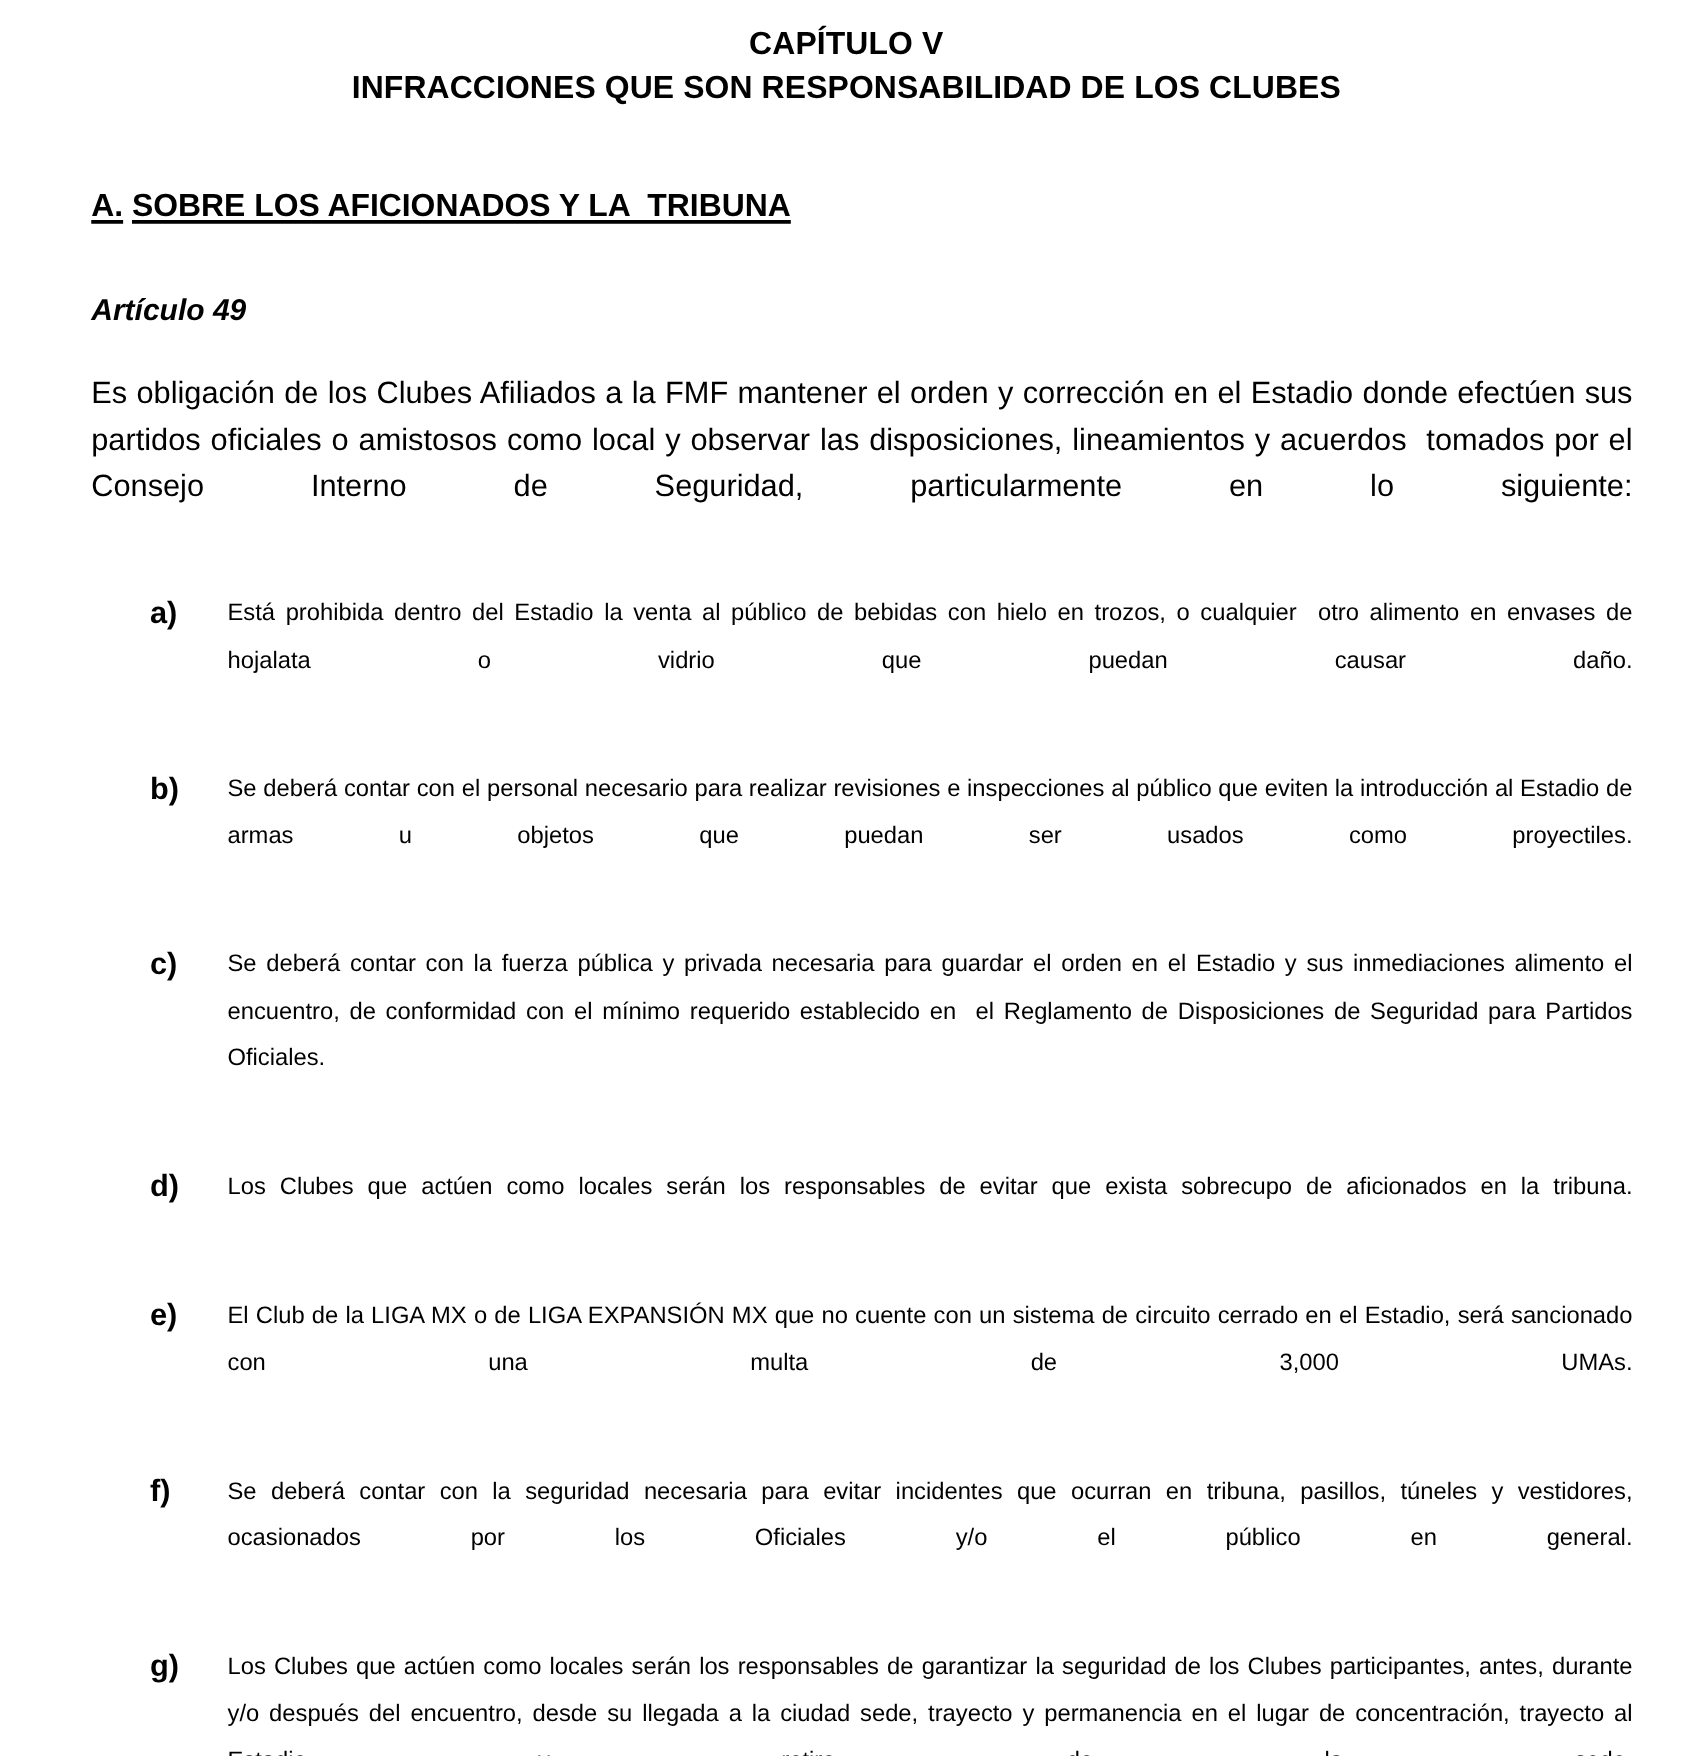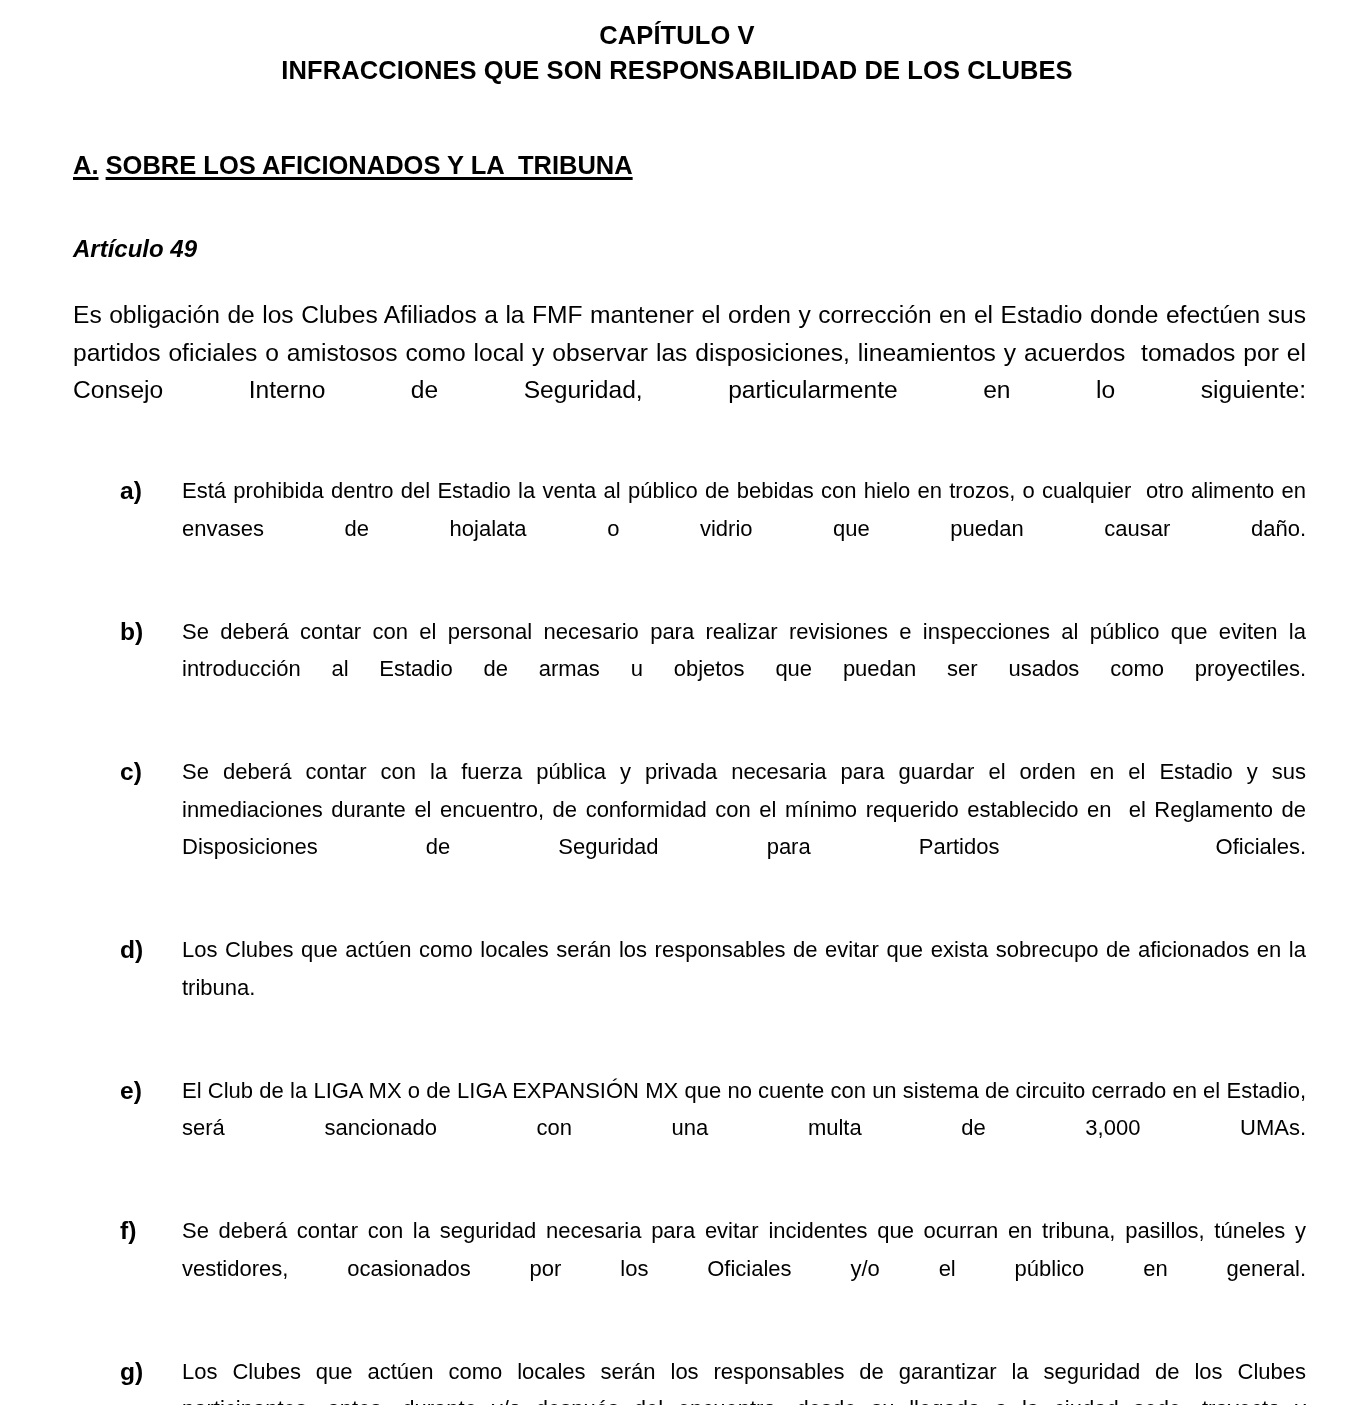--- a/index.html
+++ b/index.html
@@ -92,21 +92,21 @@
   .marker {
     position: absolute;
     left: 47px;
     top: 0;
     font-weight: bold;
     font-size: 24.6px;
     line-height: 37.5px;
   }
   .item-text {
     display: block;
-    font-size: 22px;
+    font-size: 19px;
     line-height: 37.5px;
     text-align: justify;
     text-justify: inter-word;
     white-space: pre-wrap;
   }
   
   .item-text::after,
   p.body::after {
     content: "";
     display: inline-block;
@@ -133,21 +133,21 @@
     <li>
       <span class="marker">a)</span>
       <span class="item-text">Está prohibida dentro del Estadio la venta al público de bebidas con hielo en trozos, o cualquier  otro alimento en envases de hojalata o vidrio que puedan causar daño.</span>
     </li>
     <li>
       <span class="marker">b)</span>
       <span class="item-text">Se deberá contar con el personal necesario para realizar revisiones e inspecciones al público que eviten la introducción al Estadio de armas u objetos que puedan ser usados como proyectiles.</span>
     </li>
     <li>
       <span class="marker">c)</span>
-      <span class="item-text">Se deberá contar con la fuerza pública y privada necesaria para guardar el orden en el Estadio y sus inmediaciones durante el encuentro, de conformidad con el mínimo requerido establecido en  el Reglamento de Disposiciones de Seguridad para Partidos  Oficiales.</span>
+      <span class="item-text">Se deberá contar con la fuerza pública y privada necesaria para guardar el orden en el Estadio y sus inmediaciones alimento el encuentro, de conformidad con el mínimo requerido establecido en  el Reglamento de Disposiciones de Seguridad para Partidos  Oficiales.</span>
     </li>
     <li>
       <span class="marker">d)</span>
       <span class="item-text">Los Clubes que actúen como locales serán los responsables de evitar que exista sobrecupo de aficionados en la tribuna.</span>
     </li>
     <li>
       <span class="marker">e)</span>
       <span class="item-text">El Club de la LIGA MX o de LIGA EXPANSIÓN MX que no cuente con un sistema de circuito cerrado en el Estadio, será sancionado con una multa de 3,000 UMAs.</span>
     </li>
     <li>

